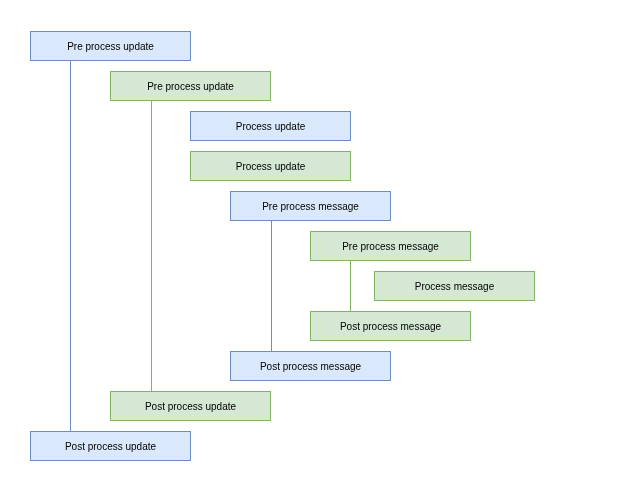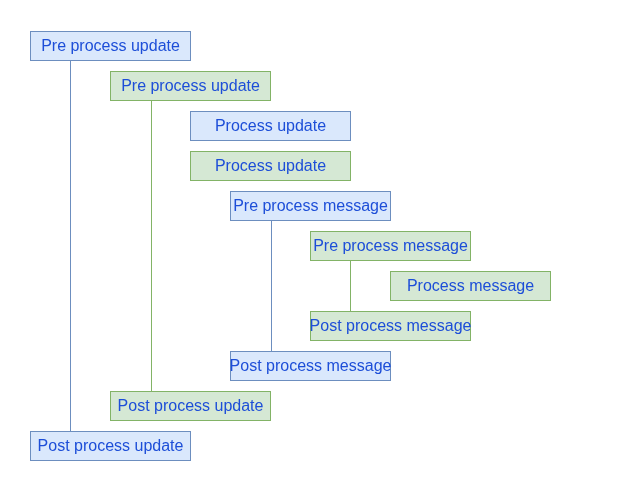--- a/index.html
+++ b/index.html
@@ -16,22 +16,22 @@
     overflow: hidden;
   }
   .node {
     position: absolute;
     width: 161px;
     height: 30px;
     box-sizing: border-box;
     display: flex;
     align-items: center;
     justify-content: center;
-    font-size: 16px;
-    color: #1d4ed8;
+    font-size: 10px;
+    color: #000000;
     white-space: nowrap;
     z-index: 2;
   }
   .node.blue {
     background: #dae8fc;
     border: 1px solid #6c8ebf;
   }
   .node.green {
     background: #d5e8d4;
     border: 1px solid #82b366;
@@ -53,20 +53,20 @@
   <div class="vline green-line" style="left:151px; top:101px; height:290px"></div>
   <div class="vline blue-line" style="left:271px; top:221px; height:130px"></div>
   <div class="vline green-line" style="left:350px; top:261px; height:50px"></div>
 
   <div class="node blue" style="left:30px;  top:31px">Pre process update</div>
   <div class="node green" style="left:110px; top:71px">Pre process update</div>
   <div class="node blue" style="left:190px; top:111px">Process update</div>
   <div class="node green" style="left:190px; top:151px">Process update</div>
   <div class="node blue" style="left:230px; top:191px">Pre process message</div>
   <div class="node green" style="left:310px; top:231px">Pre process message</div>
-  <div class="node green" style="left:390px; top:271px">Process message</div>
+  <div class="node green" style="left:374px; top:271px">Process message</div>
   <div class="node green" style="left:310px; top:311px">Post process message</div>
   <div class="node blue" style="left:230px; top:351px">Post process message</div>
   <div class="node green" style="left:110px; top:391px">Post process update</div>
   <div class="node blue" style="left:30px;  top:431px">Post process update</div>
 
 
 </div>
 
 </body></html>

